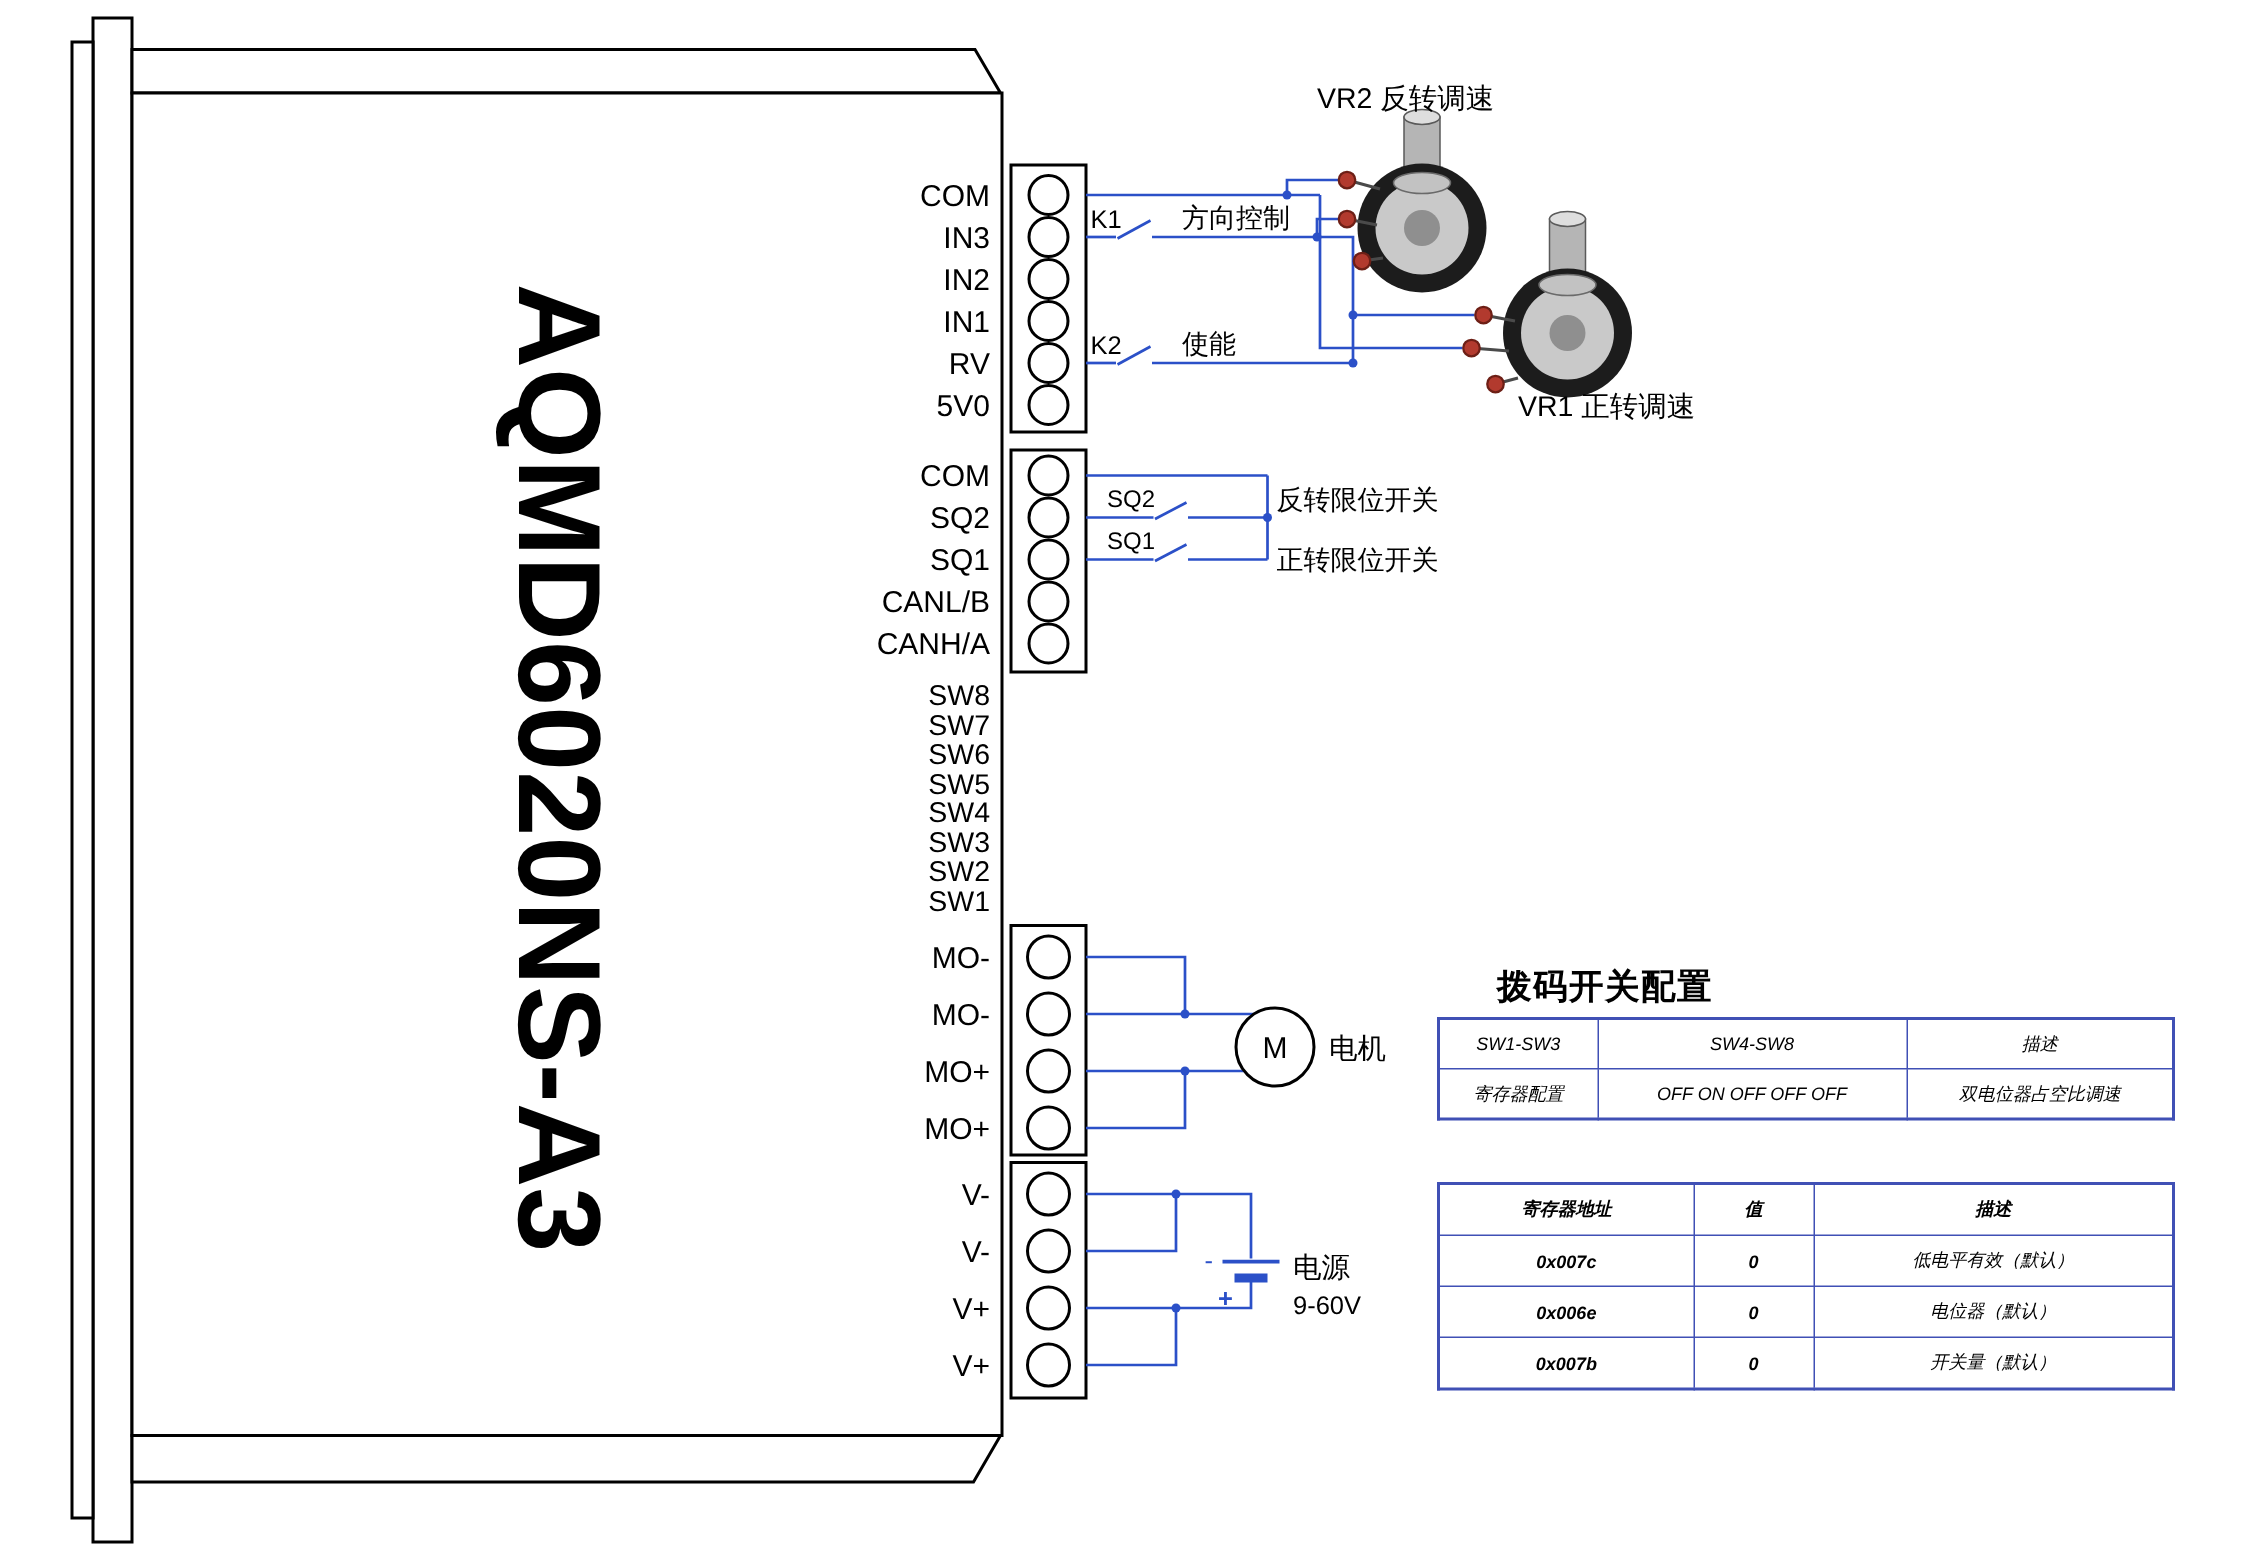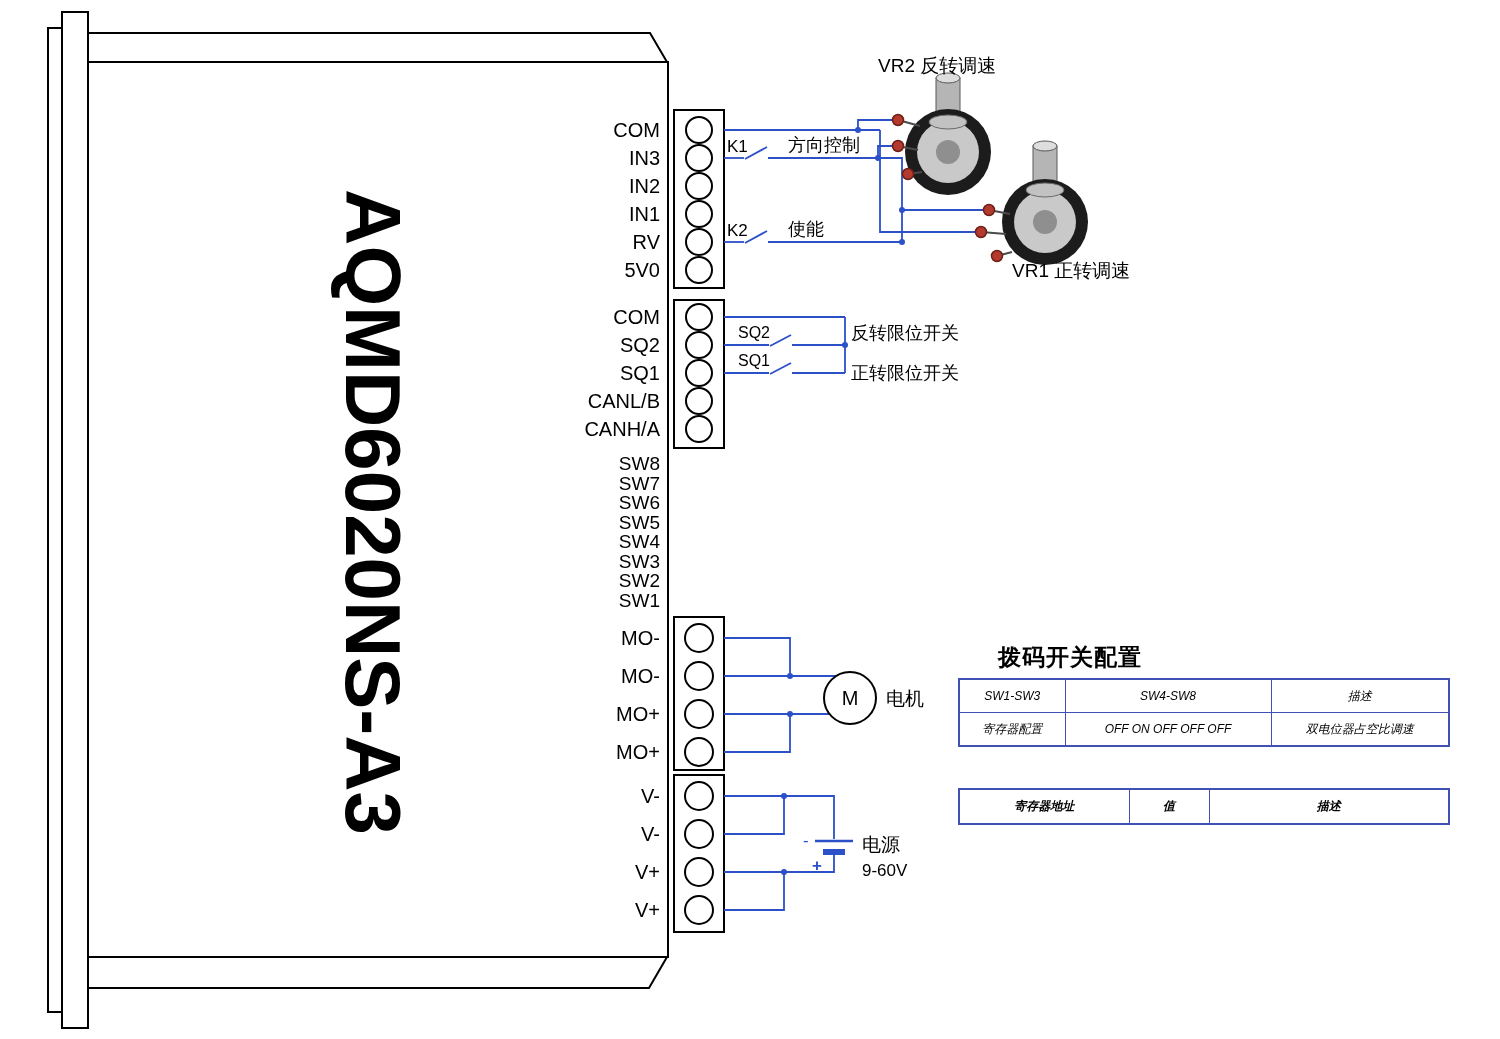--- a/index.html
+++ b/index.html
@@ -228,14 +228,29 @@
       <col style="width:170px">
       <col style="width:80px">
       <col style="width:240px">
     </colgroup>
   <tbody>
       <tr>
     <th>寄存器地址</th>
     <th>值</th>
     <th>描述</th>
   </tr>
+  <tr>
+    <td class="bold">0x007c</td>
+    <td class="bold">0</td>
+    <td>低电平有效（默认）</td>
+  </tr>
+  <tr>
+    <td class="bold">0x006e</td>
+    <td class="bold">0</td>
+    <td>电位器（默认）</td>
+  </tr>
+  <tr>
+    <td class="bold">0x007b</td>
+    <td class="bold">0</td>
+    <td>开关量（默认）</td>
+  </tr>
 </tbody>
   </table>
 
 </body></html>

